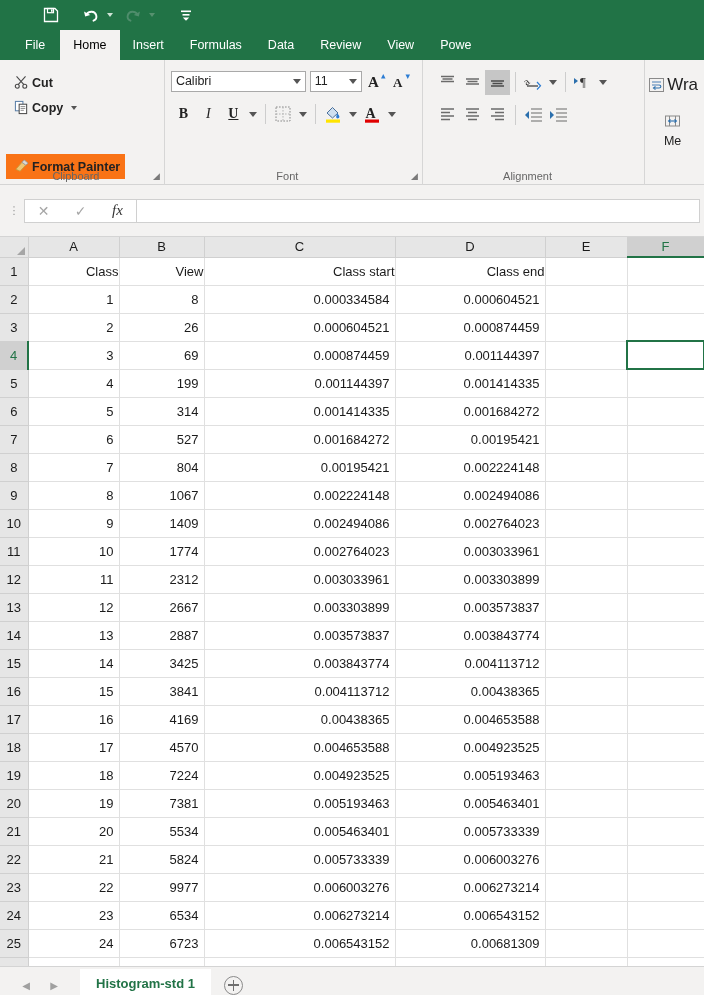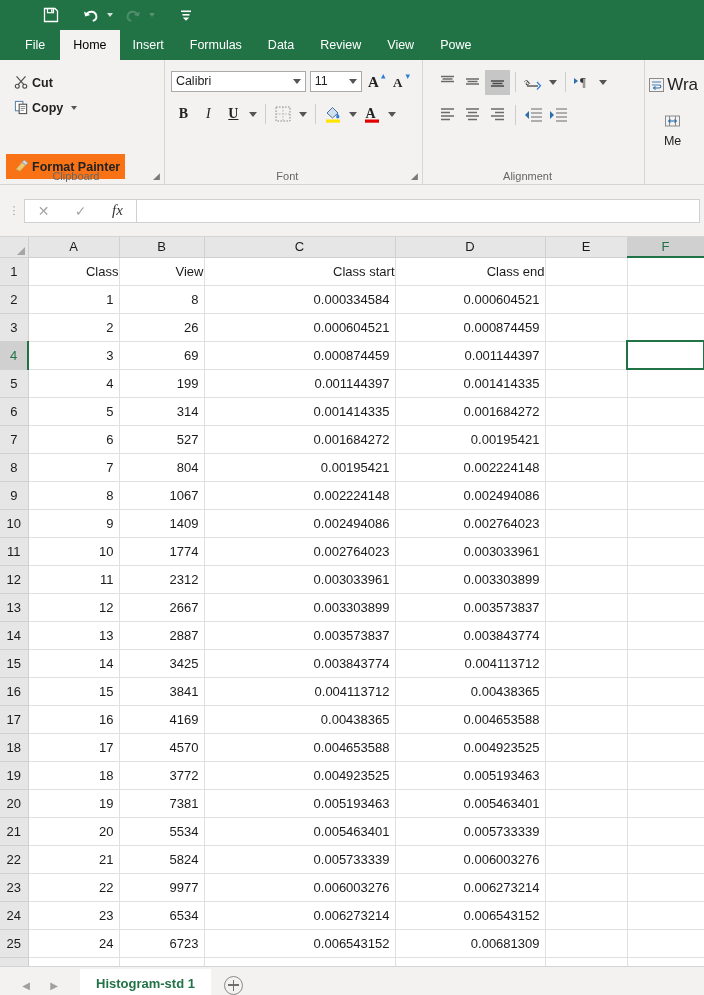--- a/index.html
+++ b/index.html
@@ -675,21 +675,21 @@
           <td class="gcell num">17</td>
           <td class="gcell num">4570</td>
           <td class="gcell num">0.004653588</td>
           <td class="gcell num">0.004923525</td>
           <td class="gcell num"></td>
           <td class="gcell num"></td>
         </tr>
         <tr>
           <td class="rnum">19</td>
           <td class="gcell num">18</td>
-          <td class="gcell num">3772</td>
+          <td class="gcell num">7224</td>
           <td class="gcell num">0.004923525</td>
           <td class="gcell num">0.005193463</td>
           <td class="gcell num"></td>
           <td class="gcell num"></td>
         </tr>
         <tr>
           <td class="rnum">20</td>
           <td class="gcell num">19</td>
           <td class="gcell num">7381</td>
           <td class="gcell num">0.005193463</td>

